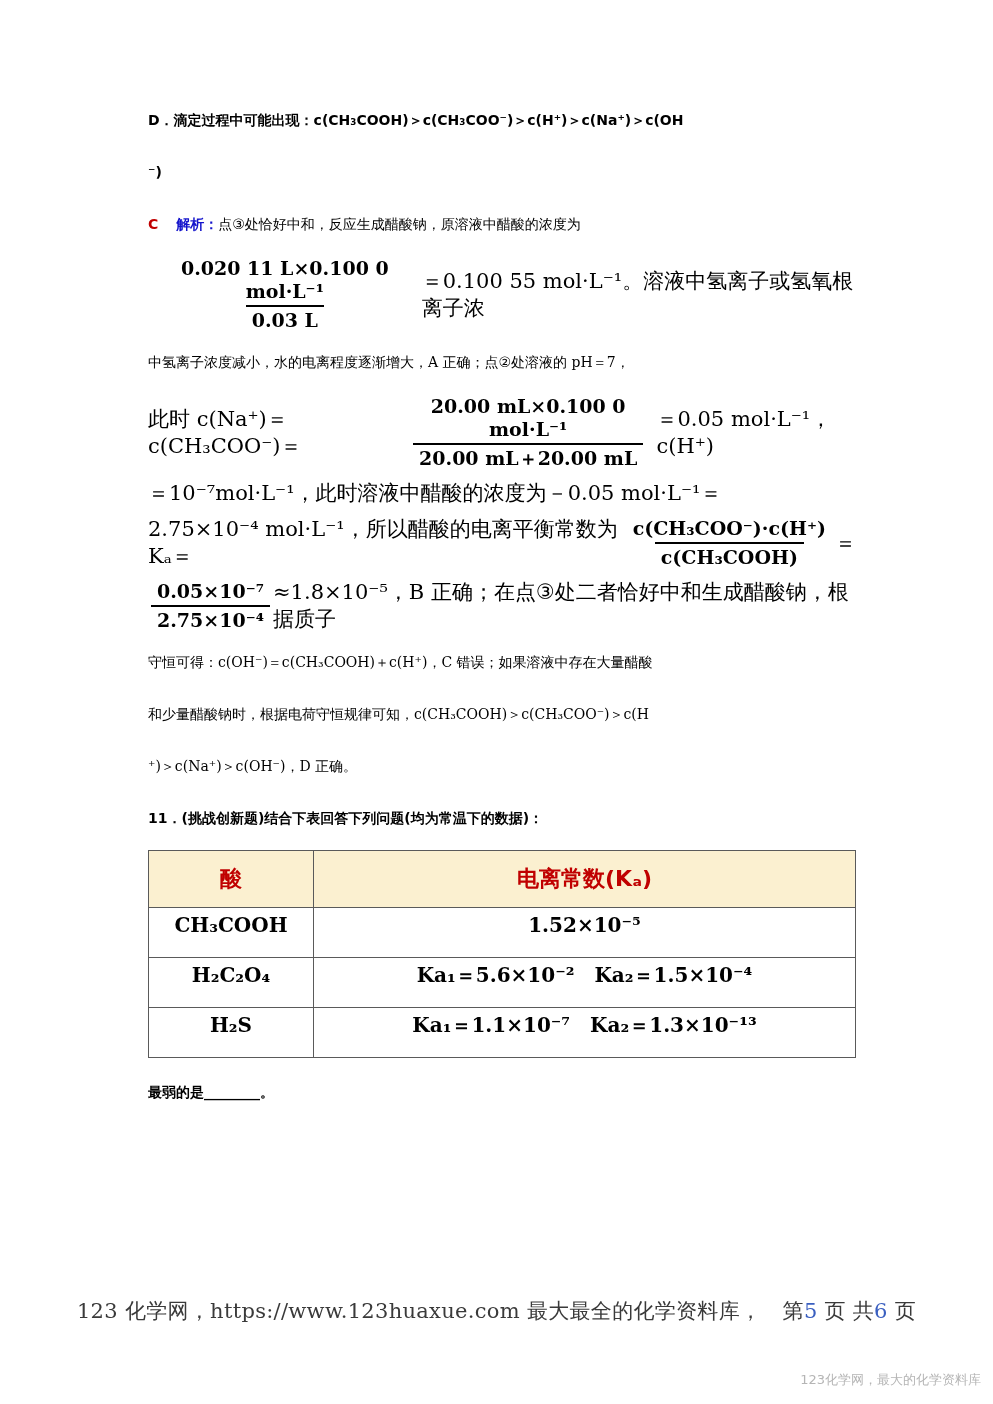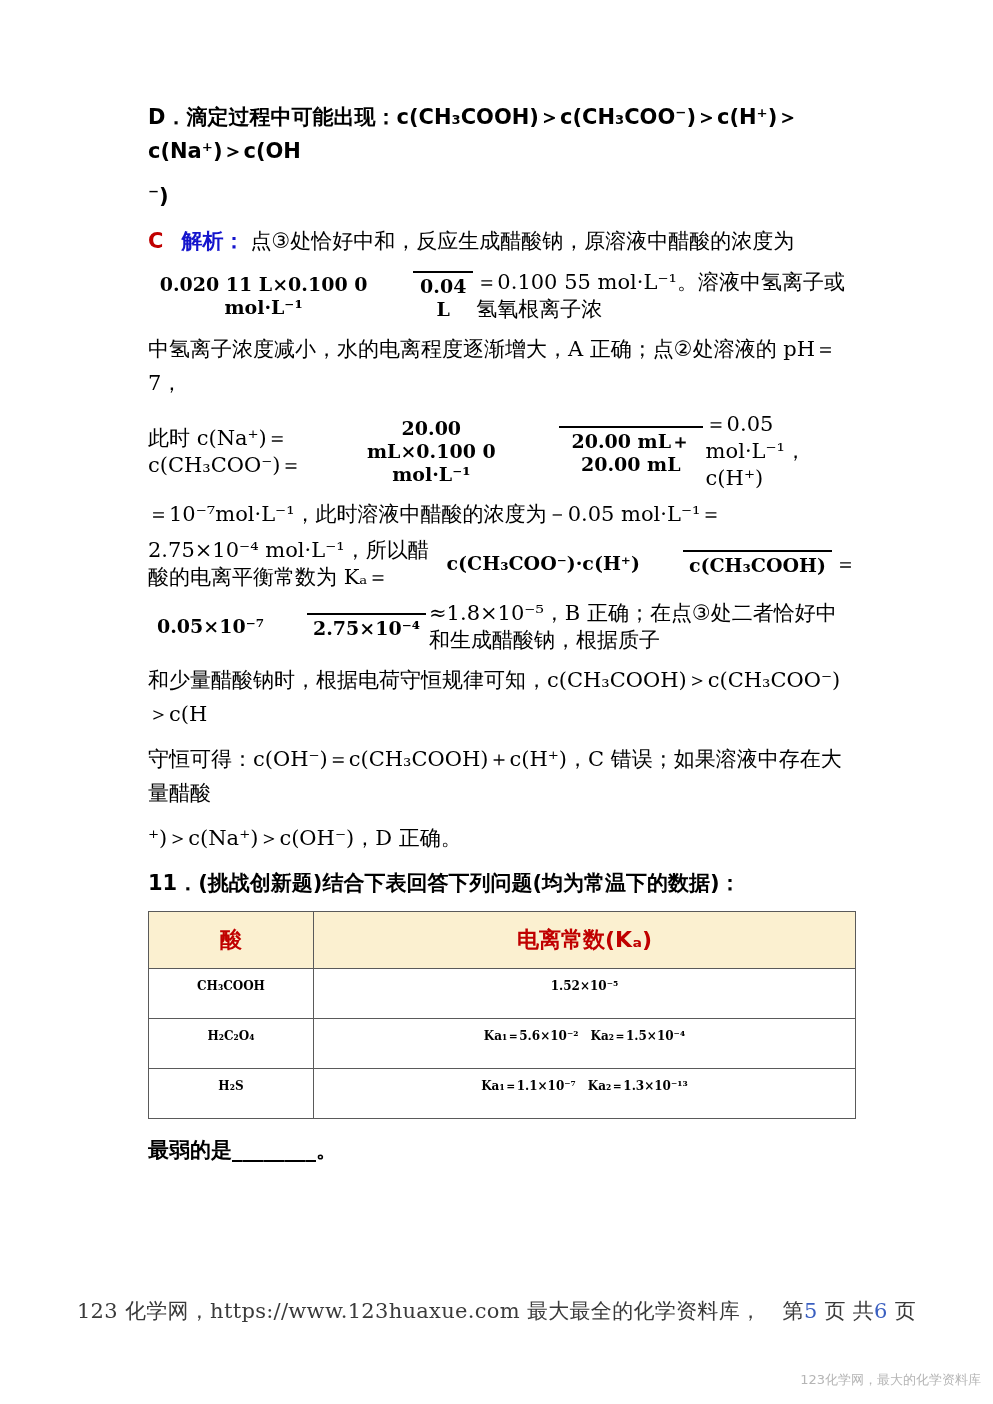--- a/index.html
+++ b/index.html
@@ -2,38 +2,38 @@
 <html><head>
 <meta charset="utf-8">
 <style>
   html,body{margin:0;padding:0;background:#e8e8e8;}
   .page{
     position:relative;width:993px;height:1404px;background:#ffffff;
     margin:0 auto;overflow:hidden;color:#000;
     font-family:"DejaVu Serif","DejaVu Sans","Liberation Serif",serif;
   }
   .content{position:absolute;left:148px;top:100px;width:708px;}
-  .line{font-size:21px;line-height:34px;margin-bottom:11px;}
+  .line{font-size:14px;line-height:41px;margin-bottom:11px;}
   .bold-sans{font-family:"DejaVu Sans","Liberation Sans",sans-serif;font-weight:700;}
   .ans{color:#c00000;font-weight:700;font-family:"DejaVu Sans","Liberation Sans",sans-serif;margin-right:18px;}
-  .alabel{color:#1414cc;font-weight:700;font-family:"DejaVu Sans","Liberation Sans",sans-serif;margin-right:6px;}
+  .alabel{color:#1414cc;font-weight:700;font-family:"DejaVu Sans","Liberation Sans",sans-serif;}
   .frac-line{display:flex;align-items:center;font-size:21px;line-height:27px;margin-bottom:9px;}
-  .frac{display:inline-flex;align-items:center;text-align:center;
-        margin:0 3px;font-size:19px;line-height:23px;font-weight:700;gap:37px;}
+  .frac{display:inline-flex;flex-direction:column;align-items:center;text-align:center;
+        margin:0 3px;font-size:19px;line-height:23px;font-weight:700;}
   .frac .num{padding:1px 6px 2px;}
   .frac .den{border-top:2px solid #000;padding:2px 6px 1px;}
   .ktable{border-collapse:collapse;width:708px;margin:6px 0 14px 0;}
   .ktable th,.ktable td{border:1px solid #5a5a5a;}
   .ktable th{
     background:#fbf0d0;color:#c00000;height:54px;font-size:22px;
     font-family:"DejaVu Sans","Liberation Sans",sans-serif;font-weight:700;vertical-align:middle;
   }
   .ktable td{
     height:44px;vertical-align:top;text-align:center;padding-top:4px;
-    font-weight:700;font-size:12px;line-height:26px;
+    font-weight:700;font-size:20px;line-height:26px;
   }
   .ktable .c1{width:162px;}
   .footer{
     position:absolute;left:0;top:1297px;width:100%;text-align:center;
     font-size:21px;color:#3a3a3a;letter-spacing:0.3px;
   }
   .footer .fnum{color:#3a5fc0;}
   .watermark{
     position:absolute;right:12px;top:1371px;font-size:13px;color:#b5b5b5;
     font-family:"DejaVu Sans","Liberation Sans",sans-serif;
@@ -49,21 +49,21 @@
     <div class="line bold-sans">⁻)</div>
 
     <div class="line">
       <span class="ans">C</span><span class="alabel">解析：</span><span>点③处恰好中和，反应生成醋酸钠，原溶液中醋酸的浓度为</span>
     </div>
 
     <div id="analysis-lines">
         <div class="frac-line">
           <span class="frac">
             <span class="num">0.020 11 L×0.100 0 mol·L⁻¹</span>
-            <span class="den">0.04 L</span>
+            <span class="den">0.03 L</span>
           </span>
           <span>＝0.100 55 mol·L⁻¹。溶液中氢离子或氢氧根离子浓</span>
         </div>
         <div class="line">中氢离子浓度减小，水的电离程度逐渐增大，A 正确；点②处溶液的 pH＝7，</div>
         <div class="frac-line">
           <span>此时 c(Na⁺)＝c(CH₃COO⁻)＝</span>
           <span class="frac">
             <span class="num">20.00 mL×0.100 0 mol·L⁻¹</span>
             <span class="den">20.00 mL＋20.00 mL</span>
           </span>
@@ -81,22 +81,22 @@
           </span>
           <span>＝</span>
         </div>
         <div class="frac-line">
           <span class="frac">
             <span class="num">0.05×10⁻⁷</span>
             <span class="den">2.75×10⁻⁴</span>
           </span>
           <span>≈1.8×10⁻⁵，B 正确；在点③处二者恰好中和生成醋酸钠，根据质子</span>
         </div>
+        <div class="line">守恒可得：c(OH⁻)＝c(CH₃COOH)＋c(H⁺)，C 错误；如果溶液中存在大量醋酸</div>
         <div class="line">和少量醋酸钠时，根据电荷守恒规律可知，c(CH₃COOH)＞c(CH₃COO⁻)＞c(H</div>
-        <div class="line">守恒可得：c(OH⁻)＝c(CH₃COOH)＋c(H⁺)，C 错误；如果溶液中存在大量醋酸</div>
         <div class="line">⁺)＞c(Na⁺)＞c(OH⁻)，D 正确。</div>
       </div>
 
     <div class="line bold-sans">11．(挑战创新题)结合下表回答下列问题(均为常温下的数据)：</div>
 
     <table class="ktable">
       <thead>
         <tr>
           <th class="c1">酸</th>
           <th>电离常数(Kₐ)</th>

